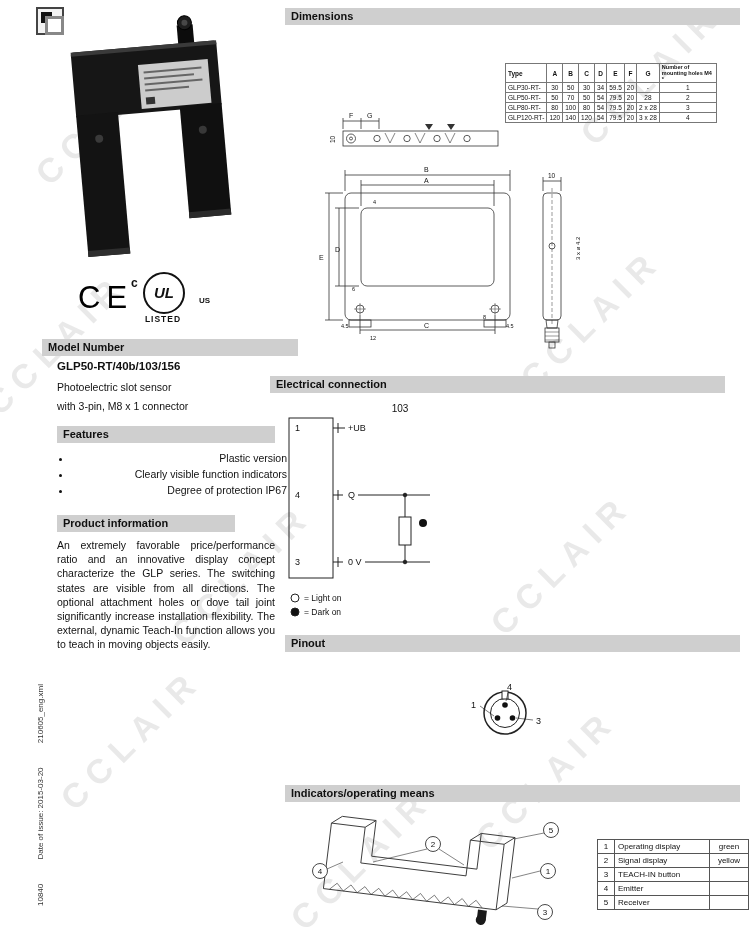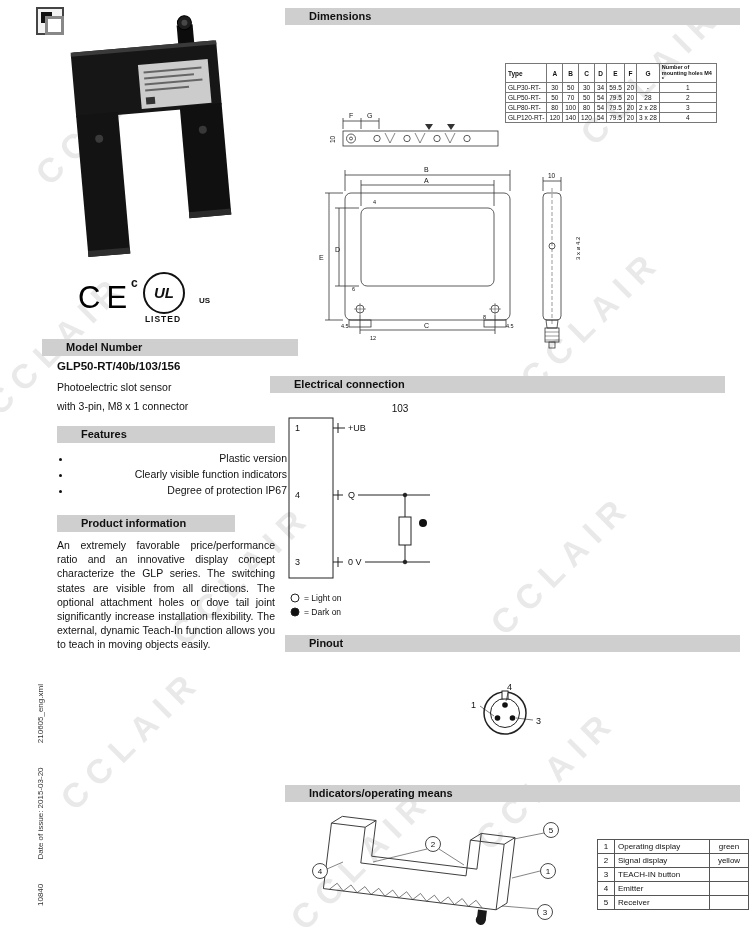--- a/index.html
+++ b/index.html
@@ -2,21 +2,21 @@
 <html><head>
 <meta charset="utf-8">
 <style>
   html,body{margin:0;padding:0;background:#fff;}
   .page{position:relative;width:750px;height:933px;background:#ffffff;
         font-family:"Liberation Sans",sans-serif;color:#111;overflow:hidden;}
   .abs{position:absolute;}
   .wm{position:absolute;transform:rotate(-45deg);font-size:34px;font-weight:bold;
       letter-spacing:9px;color:rgba(110,110,110,0.15);white-space:nowrap;pointer-events:none;}
   .bar{position:absolute;height:17px;background:#cfcfcf;font-size:11px;font-weight:bold;
-       line-height:17px;padding-left:24px;box-sizing:border-box;color:#101010;}
+       line-height:17px;padding-left:6px;box-sizing:border-box;color:#101010;}
   .bodytext{font-size:10.5px;line-height:1.35;}
   .model{font-size:11.5px;font-weight:bold;}
   .features-list{margin:0;padding-left:15px;font-size:10.5px;text-align:right;}
   .features-list li{margin:4px 0;}
   .prodinfo{width:218px;font-size:10.5px;line-height:14.2px;text-align:justify;}
   .vfooter{position:absolute;left:36px;top:906px;transform:rotate(-90deg);
            transform-origin:0 0;font-size:8px;color:#333;white-space:nowrap;}
   .vfooter span{margin-right:22px;}
   .dt{position:absolute;left:505px;top:63px;border-collapse:collapse;font-size:6.5px;line-height:1.1;}
   .dt td,.dt th{border:1px solid #777;padding:0 2px;white-space:nowrap;height:9px;font-weight:normal;text-align:center;}

